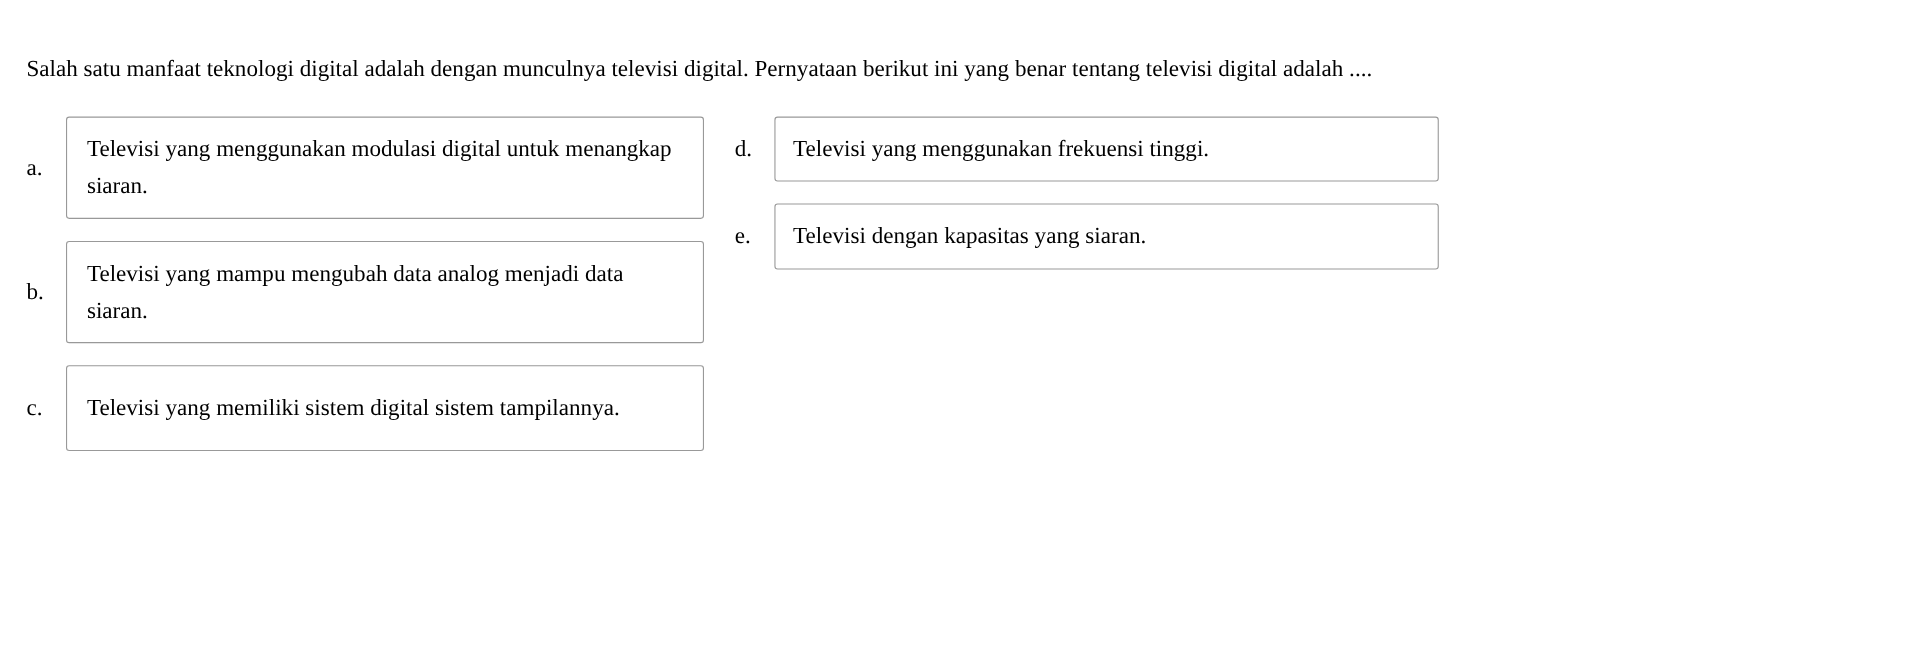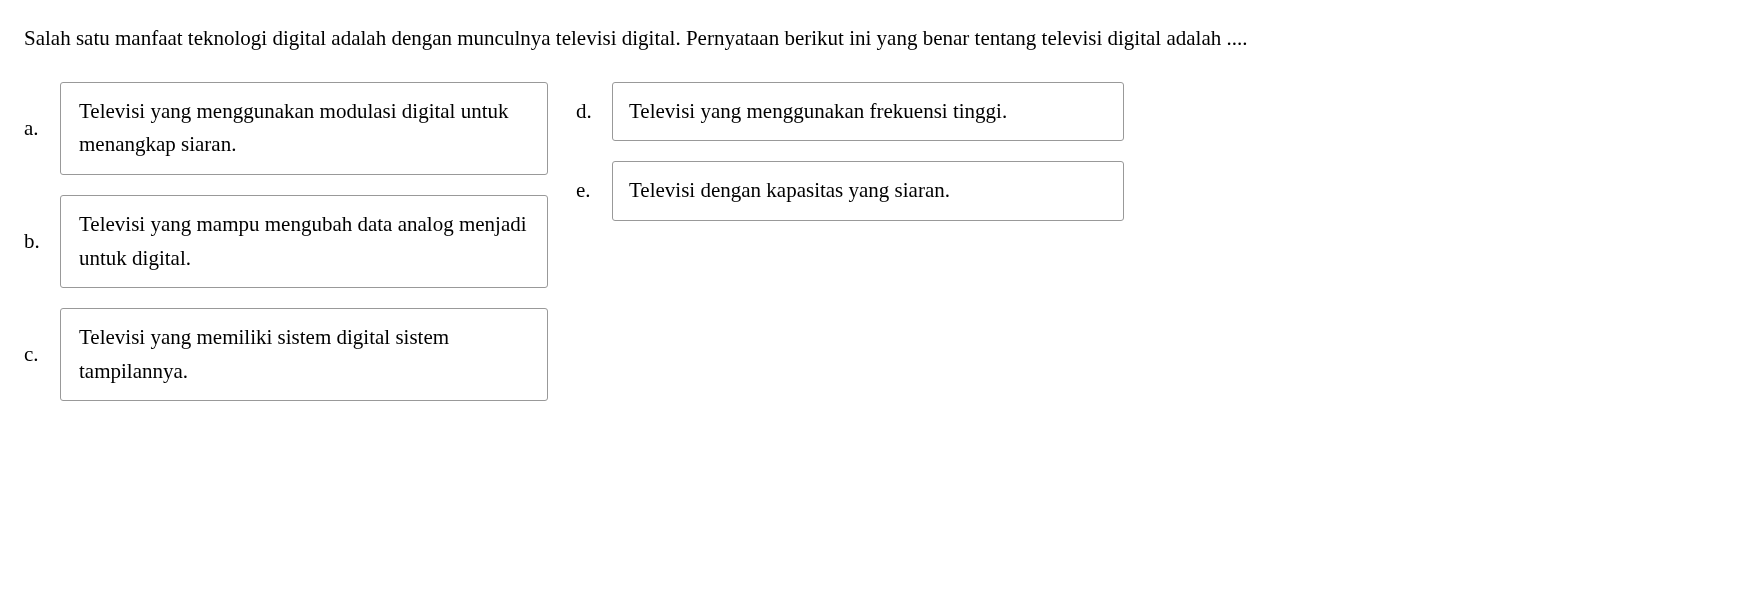--- a/index.html
+++ b/index.html
@@ -12,20 +12,21 @@
       font-size: 21px;
       line-height: 1.6;
       color: #000;
       background: #fff;
       padding: 20px 24px;
       width: 1755px;
     }
     .question-text {
       margin-bottom: 24px;
       line-height: 1.8;
+      margin-top: 24px;
     }
     .options-container {
       display: flex;
       gap: 28px;
     }
     .column {
       display: flex;
       flex-direction: column;
       gap: 20px;
     }
@@ -45,27 +46,27 @@
       min-width: 22px;
     }
     .option-box {
       border: 1px solid #999;
       border-radius: 3px;
       padding: 12px 18px;
       background: #fff;
       line-height: 1.6;
     }
     .box-wide {
-      width: 488px;
+      width: 580px;
       min-height: 78px;
       display: flex;
       align-items: center;
     }
     .box-narrow {
-      width: 512px;
+      width: 604px;
       min-height: 48px;
       display: flex;
       align-items: center;
       padding-left: 16px;
     }
   </style>
 </head>
 <body>
 
 <div class="question-text">Salah satu manfaat teknologi digital adalah dengan   munculnya televisi digital. Pernyataan berikut ini yang benar tentang televisi digital adalah ....</div>
@@ -74,21 +75,21 @@
   <div class="column column-left">
     <div class="option-row">
       <span class="option-letter">a.</span>
       <div class="option-box box-wide">
         <span>Televisi yang menggunakan modulasi digital untuk menangkap siaran.</span>
       </div>
     </div>
     <div class="option-row">
       <span class="option-letter">b.</span>
       <div class="option-box box-wide">
-        <span>Televisi yang mampu mengubah data analog menjadi untuk digital.</span>
+        <span>Televisi yang mampu mengubah data analog menjadi data siaran.</span>
       </div>
     </div>
     <div class="option-row">
       <span class="option-letter">c.</span>
       <div class="option-box box-wide">
         <span>Televisi yang memiliki sistem digital sistem tampilannya.</span>
       </div>
     </div>
   </div>
   <div class="column column-right">

